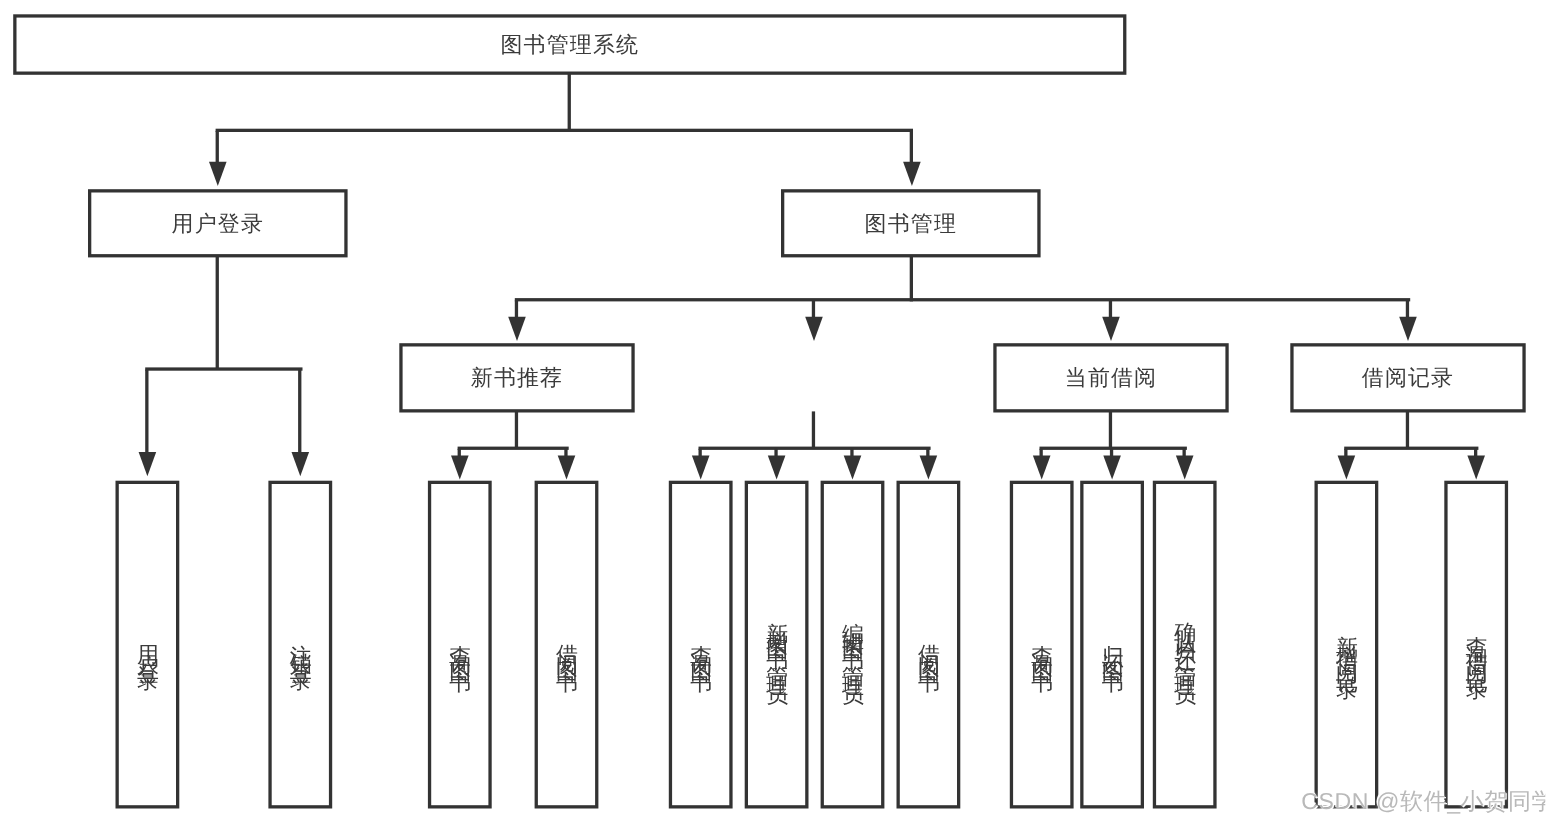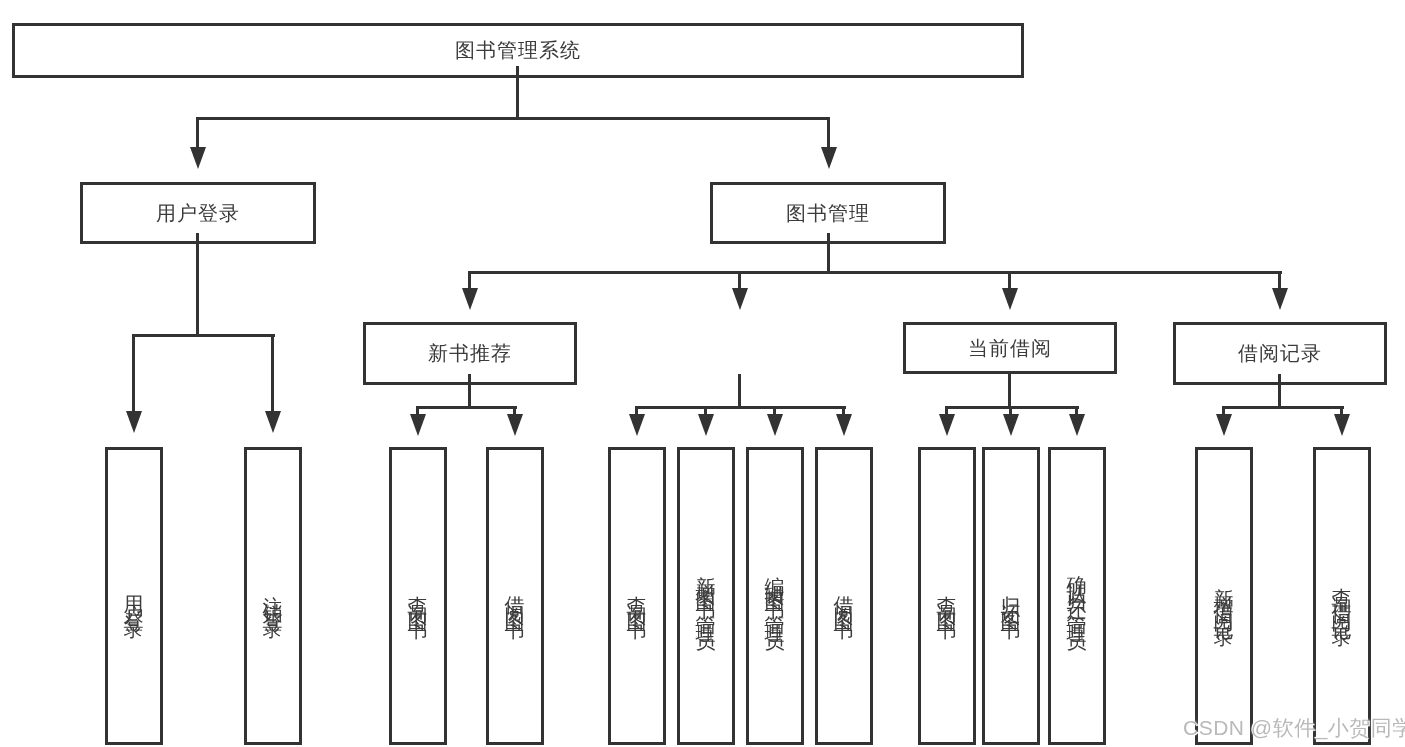--- a/index.html
+++ b/index.html
@@ -20,21 +20,20 @@
     background:var(--bg);
     overflow:hidden;
   }
   .box{
     position:absolute;
     border:3px solid var(--line);
     background:#fff;
     display:flex;
     align-items:center;
     justify-content:center;
-    margin-top:10px;
   }
   .hlabel{
     font-size:20px;
     letter-spacing:1px;
     color:var(--text);
     white-space:nowrap;
   }
   .leaf{
     top:437px;
     width:58px;
@@ -90,21 +89,21 @@
   <div class="box" style="left:80px;top:172px;width:236px;height:62px">
     <span class="hlabel">用户登录</span>
   </div>
   <div class="box" style="left:710px;top:172px;width:236px;height:62px">
     <span class="hlabel">图书管理</span>
   </div>
 
   <div class="box" style="left:363px;top:312px;width:214px;height:63px">
     <span class="hlabel">新书推荐</span>
   </div>
-  <div class="box" style="left:903px;top:312px;width:214px;height:52px">
+  <div class="box" style="left:903px;top:312px;width:214px;height:63px">
     <span class="hlabel">当前借阅</span>
   </div>
   <div class="box" style="left:1173px;top:312px;width:214px;height:63px">
     <span class="hlabel">借阅记录</span>
   </div>
 
   <div class="box leaf" style="left:105px">
     <span class="vlabel">用户登录</span>
   </div>
   <div class="box leaf" style="left:244px">

